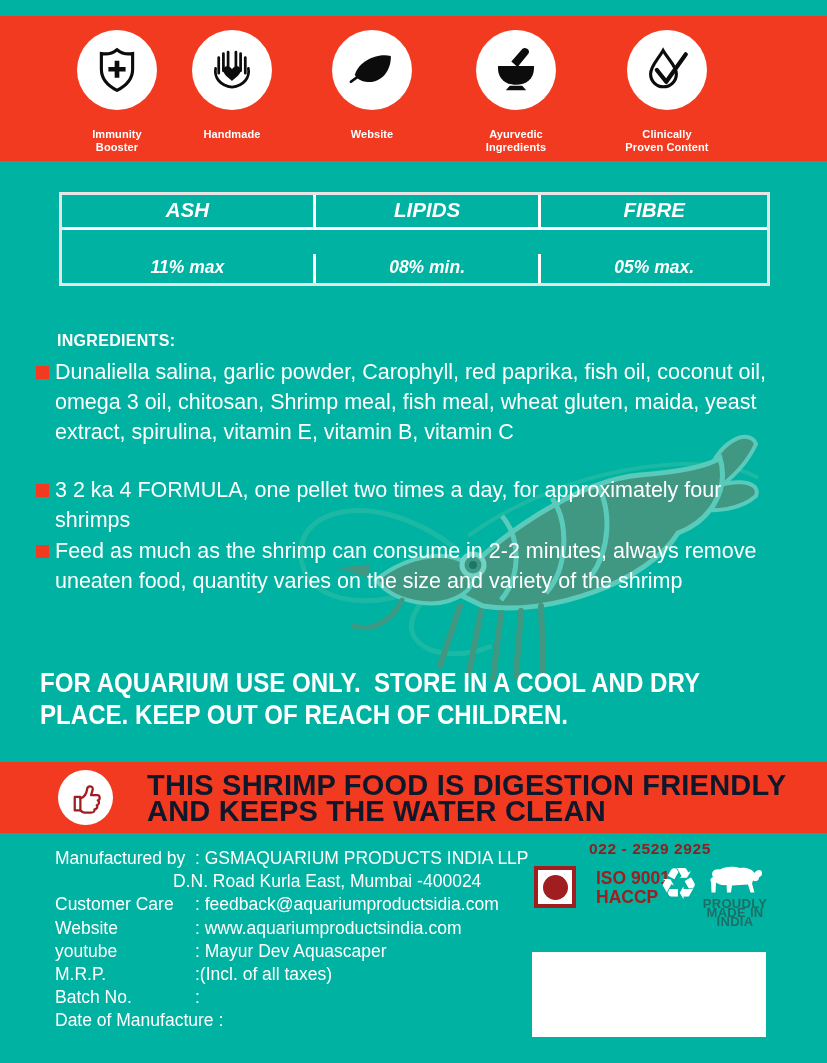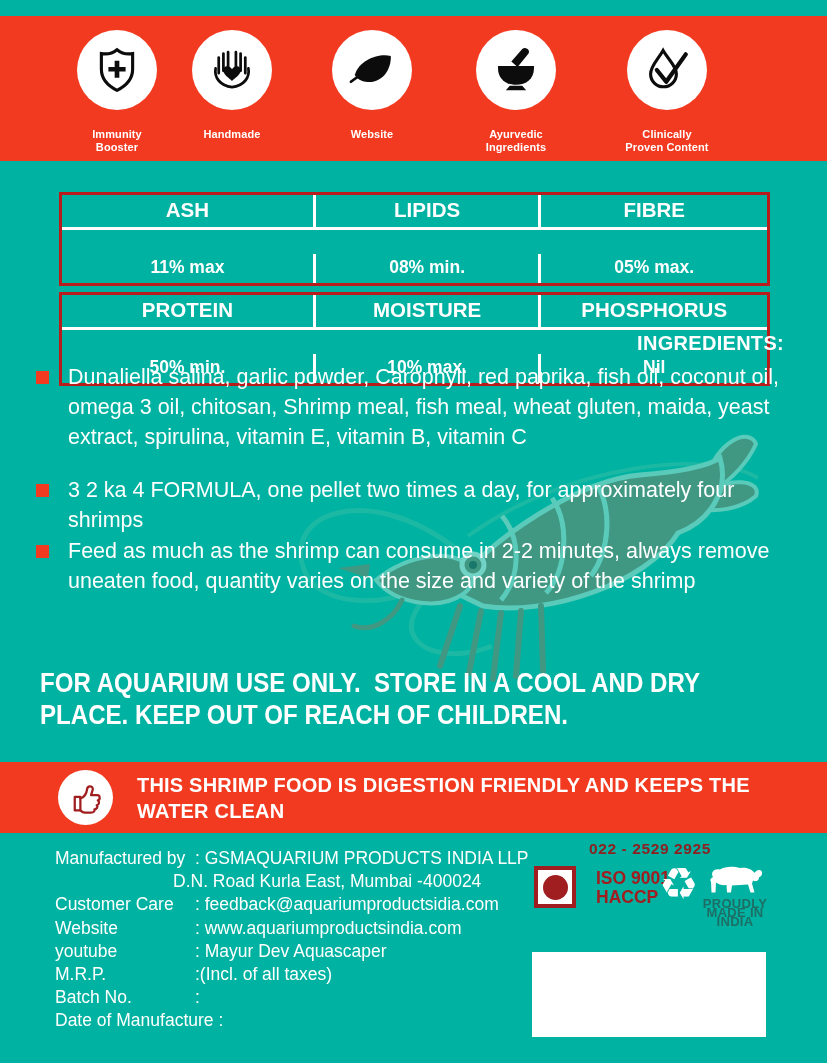--- a/index.html
+++ b/index.html
@@ -15,54 +15,54 @@
   .badge-circle {
     width:80px; height:80px; border-radius:50%; background:#fff; margin:0 auto;
     display:flex; align-items:center; justify-content:center;
   }
   .badge-label {
     margin-top:18px; color:#ffffff; font-weight:bold; font-size:11px;
     line-height:1.15; white-space:pre-line; letter-spacing:0.1px;
   }
   
   .nutri { position:absolute; left:59px; top:192px; width:711px; }
-  .nutri-group { border:3px solid #b91c1c; }
+  .nutri-group { border:3px solid #e5e5e5;font-style:italic; }
   .nutri-group + .nutri-group { margin-top:6px; }
   .nutri-row { display:grid; grid-template-columns:36% 32% 32%; }
   .nutri-row.header { border-bottom:3px solid #fff; }
   .nutri-cell {
     text-align:center; color:#fff; font-weight:bold; border-right:3px solid #fff;
   }
   .nutri-cell:last-child { border-right:none; }
   .nutri-row.header .nutri-cell { font-size:20.5px; padding:3px 0 5px; }
   .nutri-row.values .nutri-cell { font-size:17.5px; padding:3px 0 5px;margin-top:24px; }
   
   .section { position:absolute; left:36px; width:748px; color:#fff; z-index:2; }
-  .section h2 { margin-left:27px; font-size:20px; letter-spacing:0.3px; margin-bottom:7px;text-align:right; }
-  .bullet { display:flex; gap:19px; font-size:21.5px; line-height:30px; }
+  .section h2 { margin-left:21px; font-size:16px; letter-spacing:0.3px; margin-bottom:7px; }
+  .bullet { display:flex; gap:6px; font-size:21.5px; line-height:30px; }
   .bullet + .bullet { margin-top:1px; }
   .bullet .sq { flex:none; width:13px; height:13px; background:#f23a20; margin-top:9px; }
   .sec-ingredients { top:332px; }
   .sec-feeding { top:475px; }
   .warning {
     position:absolute; left:40px; top:667px; width:860px; color:#fff; z-index:2;
     font-size:28px; line-height:31.5px; font-weight:bold; letter-spacing:0px;
     transform:scaleX(0.86); transform-origin:left top; white-space:pre-wrap;
   }
   
   .shrimp { position:absolute; left:250px; top:420px; width:530px; height:280px; opacity:0.55; z-index:1; }
   
   .banner { position:absolute; left:0; right:0; top:762px; height:71px; background:#f23a20; z-index:3; }
   .banner-circle {
     position:absolute; left:58px; top:8px; width:55px; height:55px; border-radius:50%;
     background:#fff; display:flex; align-items:center; justify-content:center;
   }
   .banner-text {
-    position:absolute; left:137px; top:10px; width:640px; color:#ffffff;
-    font-weight:bold; font-size:20px; line-height:26px; letter-spacing:0.2px;
+    position:absolute; left:147px; top:10px; width:640px; color:#0f172a;
+    font-weight:bold; font-size:29px; line-height:26px; letter-spacing:0.2px;
   }
   
   .footer-rows { position:absolute; left:55px; top:847px; color:#fff; font-size:17.5px; line-height:23.2px; }
   .frow { display:flex; white-space:pre; }
   .flabel { display:inline-block; min-width:140px; }
   .frow.indent { margin-left:118px; }
   .phone { position:absolute; left:589px; top:840px; color:#8d2021; font-weight:bold; font-size:15.5px; letter-spacing:0.6px; }
   .iso-box {
     position:absolute; left:534px; top:866px; width:42px; height:42px;
     background:#fff; border:4px solid #a01d20; display:flex; align-items:center; justify-content:center;
@@ -145,32 +145,20 @@
     <div class="nutri-group">
       <div class="nutri-row header">
         <div class="nutri-cell">ASH</div>
         <div class="nutri-cell">LIPIDS</div>
         <div class="nutri-cell">FIBRE</div>
       </div>
       <div class="nutri-row values">
         <div class="nutri-cell">11% max</div>
         <div class="nutri-cell">08% min.</div>
         <div class="nutri-cell">05% max.</div>
-      </div>
-    </div>
-    <div class="nutri-group">
-      <div class="nutri-row header">
-        <div class="nutri-cell">PROTEIN</div>
-        <div class="nutri-cell">MOISTURE</div>
-        <div class="nutri-cell">PHOSPHORUS</div>
-      </div>
-      <div class="nutri-row values">
-        <div class="nutri-cell">50% min.</div>
-        <div class="nutri-cell">10% max.</div>
-        <div class="nutri-cell">Nil</div>
       </div>
     </div>
   </div>
 
   <svg class="shrimp" viewBox="0 0 530 280">
     <path d="M205 128 C120 62 30 92 55 152 C68 184 132 190 172 166" fill="none" stroke="#3fbfa9" stroke-width="5" opacity="0.8"></path>
     <path d="M210 152 C115 208 178 252 242 226" fill="none" stroke="#3fbfa9" stroke-width="5" opacity="0.8"></path>
     <path d="M218 116 C320 42 462 30 508 58" fill="none" stroke="#3fbfa9" stroke-width="4" opacity="0.8"></path>
     <path d="M455 62 C468 18 500 8 506 24 C496 46 480 60 464 71 Z" fill="#76836c" stroke="#a5e0cf" stroke-width="4"></path>
     <path d="M444 77 C480 55 512 60 506 76 C490 90 464 92 449 89 Z" fill="#76836c" stroke="#a5e0cf" stroke-width="4"></path>

